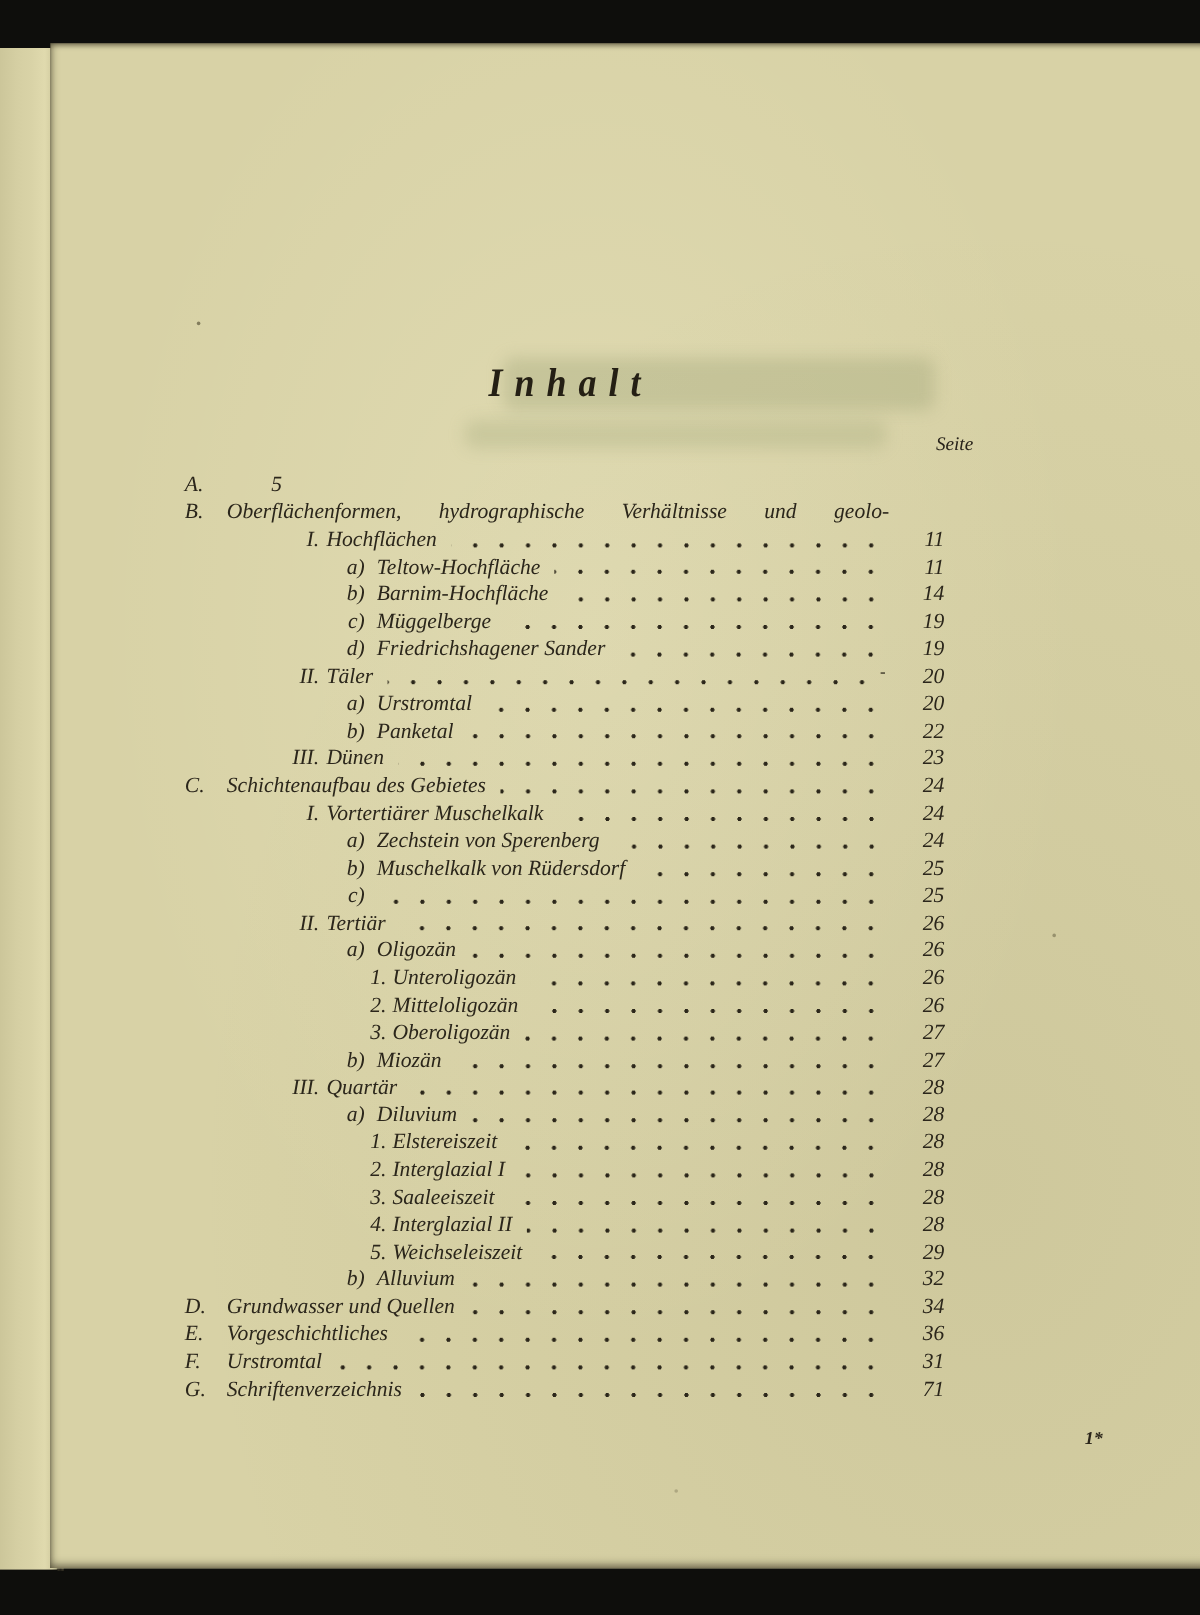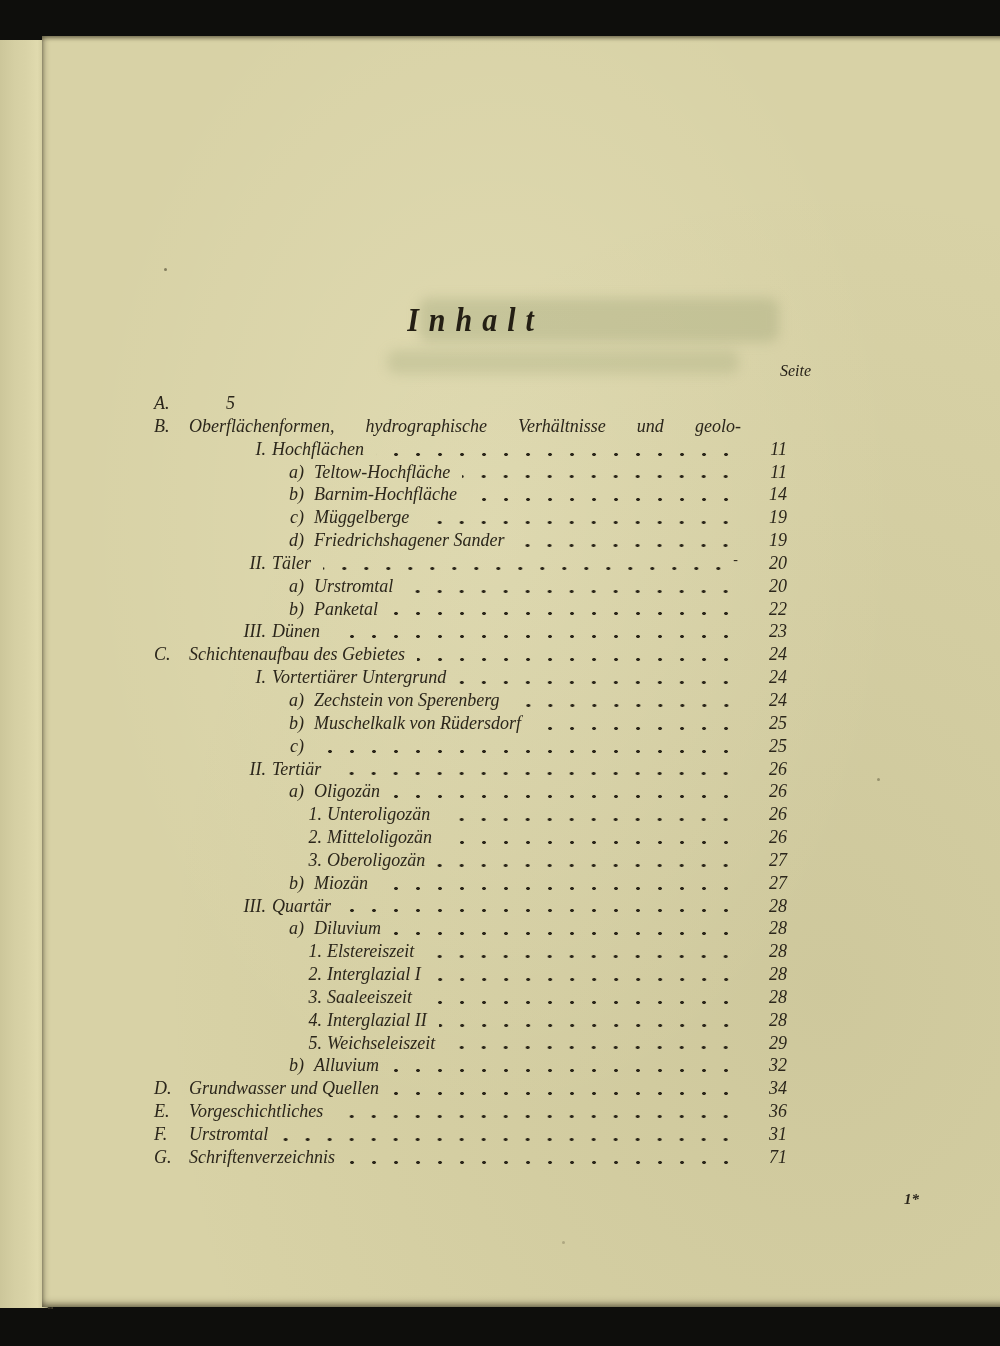--- a/index.html
+++ b/index.html
@@ -257,21 +257,21 @@
   </div>
           <div class="row lv-letter">
     <span class="lbl">C.</span>
     <span class="txt">Schichtenaufbau des Gebietes</span>
     <span class="leader"></span>
 
     <span class="pg">24</span>
   </div>
           <div class="row lv-roman">
     <span class="lbl">I.</span>
-    <span class="txt">Vortertiärer Untergrund</span>
+    <span class="txt">Vortertiärer Muschelkalk</span>
     <span class="leader"></span>
 
     <span class="pg">24</span>
   </div>
           <div class="row lv-alpha">
     <span class="lbl">a)</span>
     <span class="txt">Zechstein von Sperenberg</span>
     <span class="leader"></span>
 
     <span class="pg">24</span>

